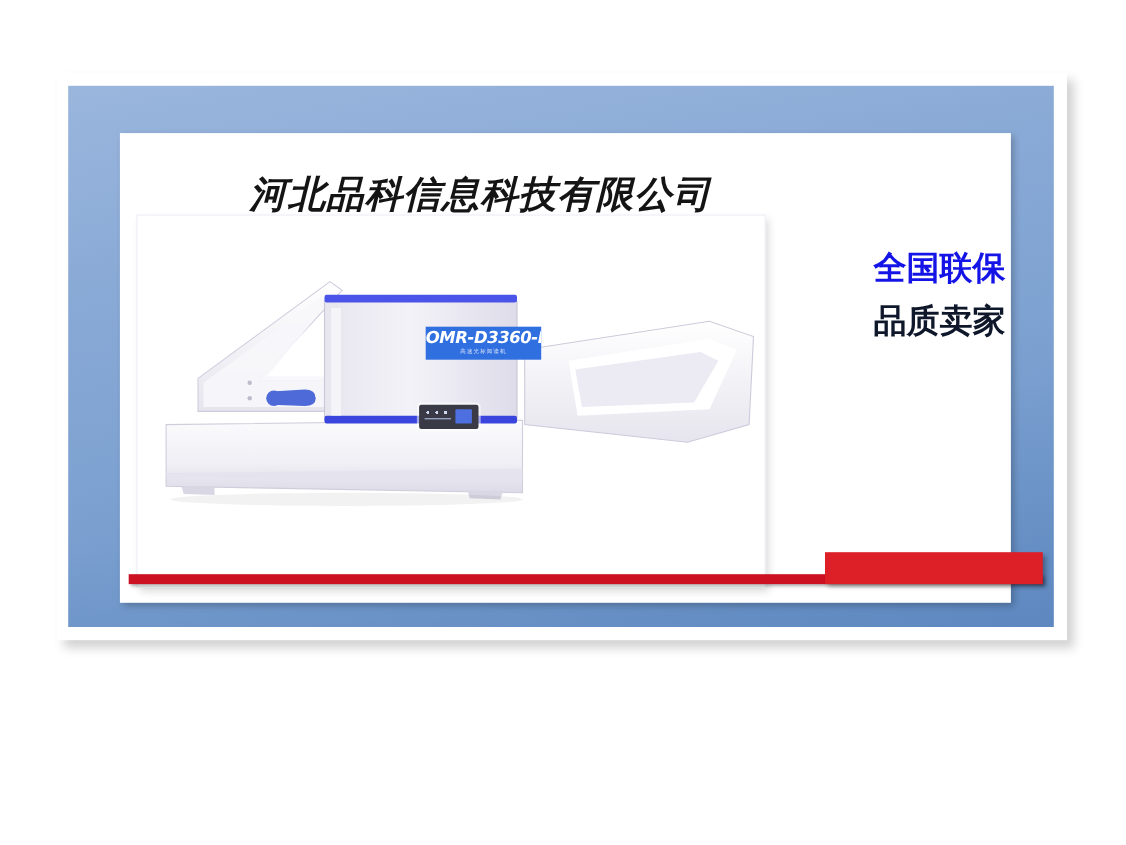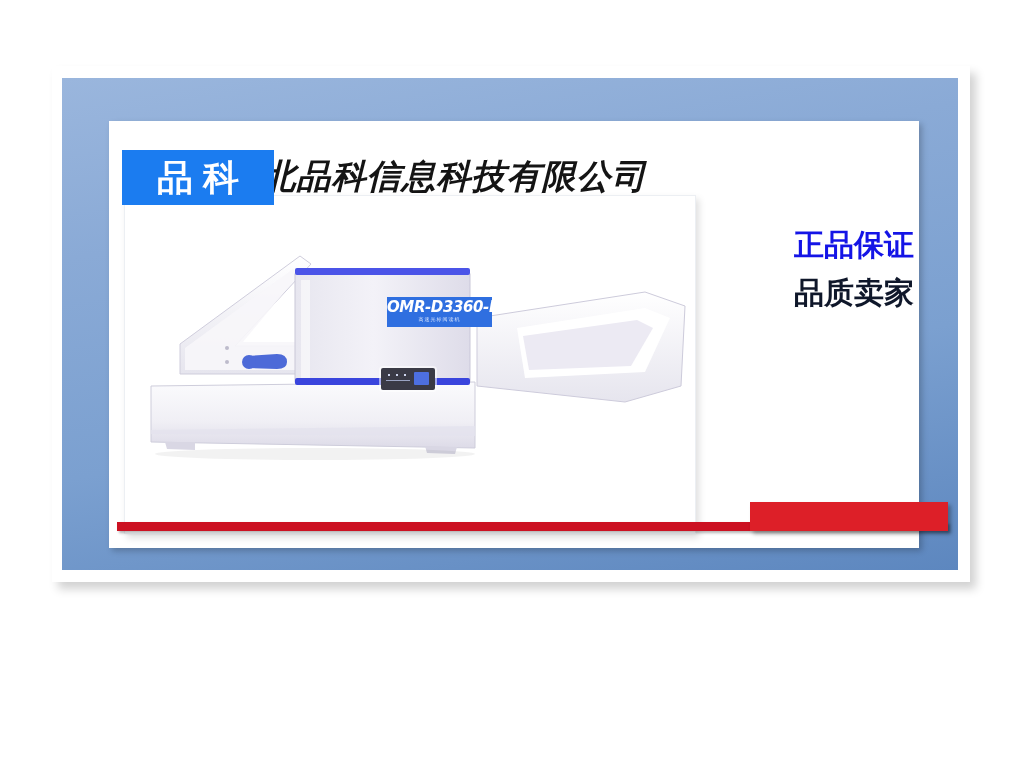--- a/index.html
+++ b/index.html
@@ -280,24 +280,23 @@
             <div class="dev-label-sub">高速光标阅读机</div>
           </div>
 
           <div class="dev-panel">
             <div class="dev-panel-marks"></div>
             <div class="dev-panel-led"></div>
           </div>
 
         </div>
 
-        <div class="brand-badge" style="background: rgb(27, 124, 240); color: rgb(255, 255, 255);">品科</div>
 
         <div class="slogan-block">
-          <div class="slogan-line" style="padding-right: 0px; margin-left: 36px; color: rgb(20, 20, 230);">正品保证</div>
+          <div class="slogan-line" style="padding-right: 0px; margin-left: 18px; color: rgb(20, 20, 230);">全国联保</div>
           <div class="slogan-line" style="padding-right: 0px; color: #0f172a;">品质卖家</div>
         </div>
 
       </div>
 
       <div class="red-rail" style="background: rgb(204, 17, 34);"></div>
       <div class="red-block" style="background: rgb(221, 31, 40);"></div>
 
     </div>
 

